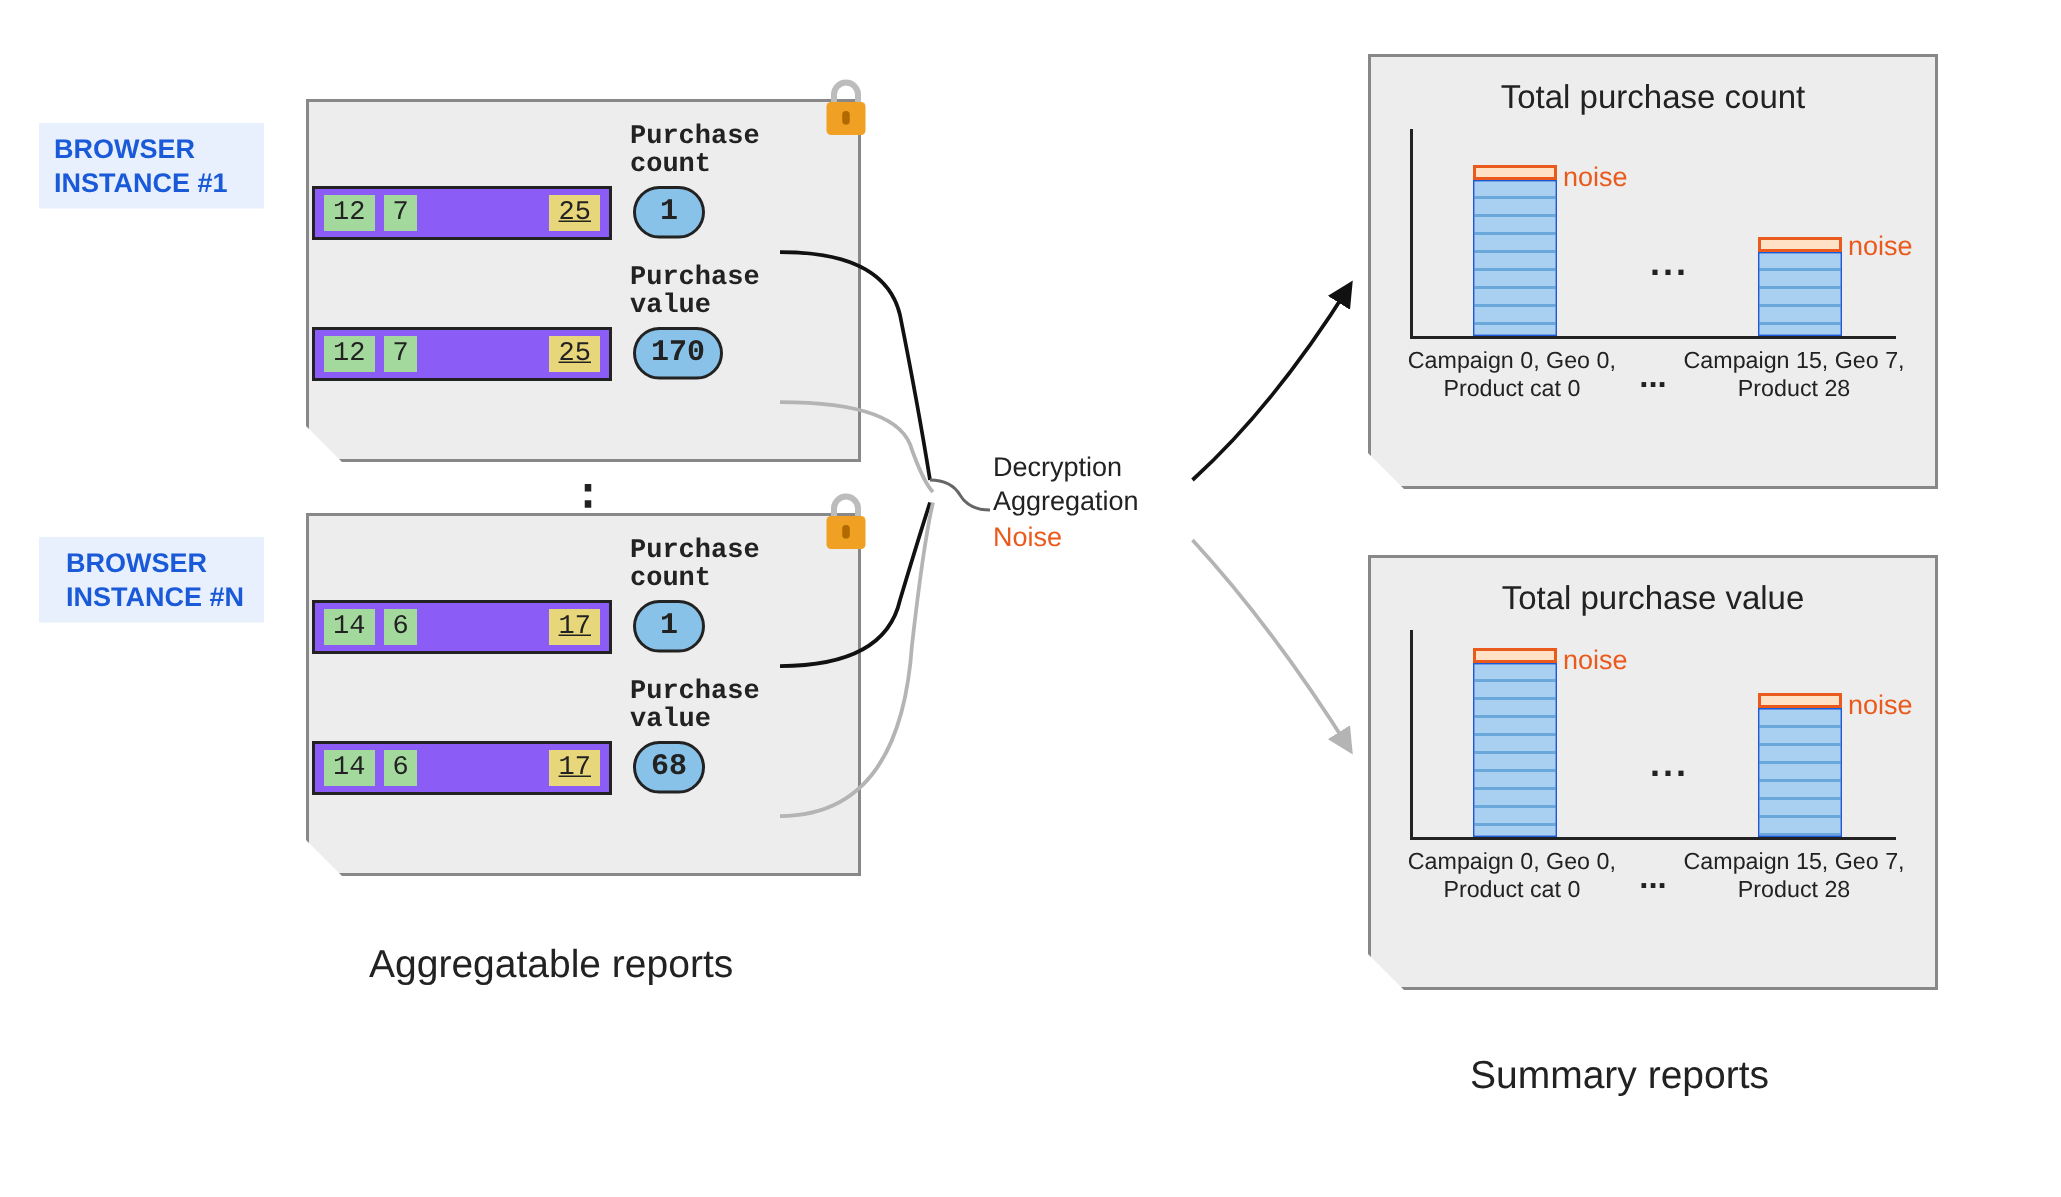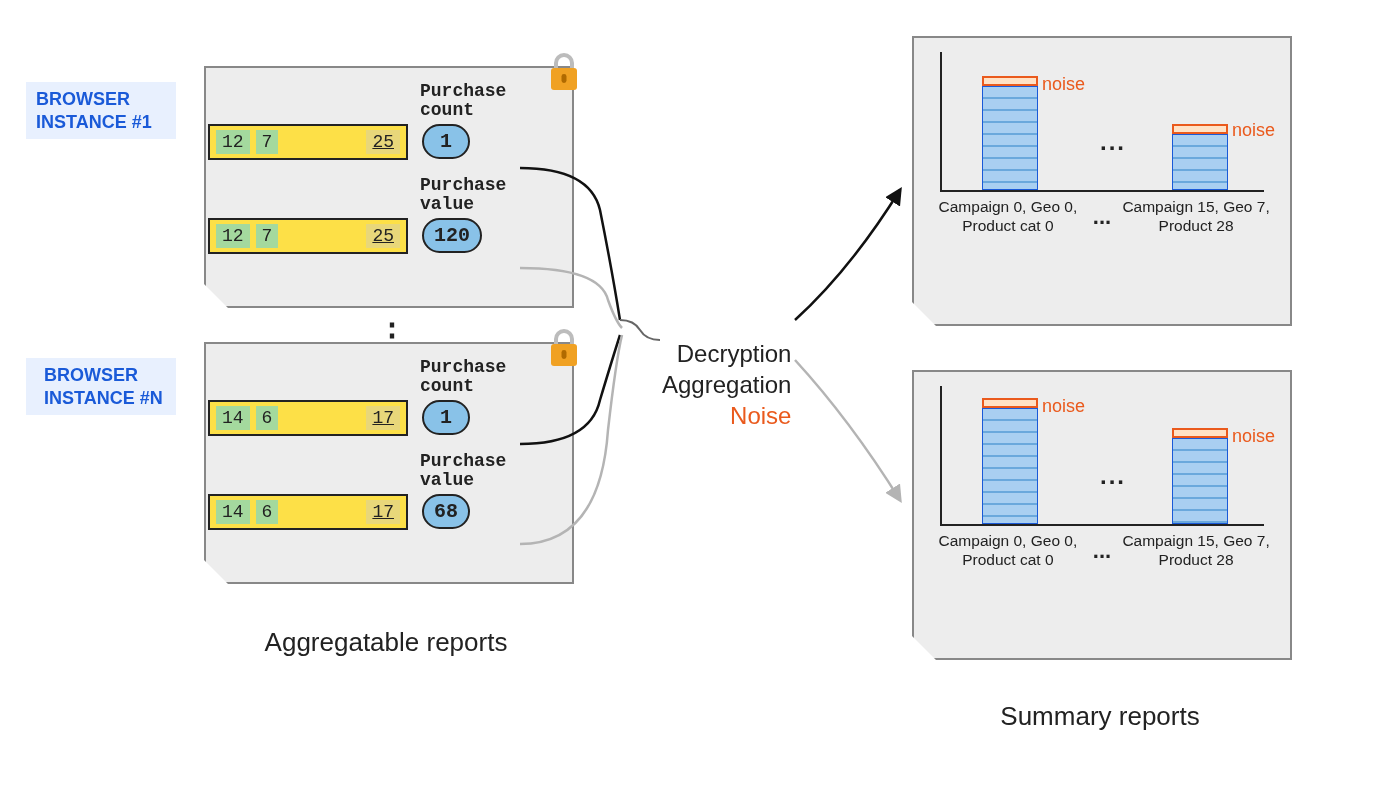--- a/index.html
+++ b/index.html
@@ -37,21 +37,21 @@
   .card-inner { padding: 14px 16px 14px 2px; }
 
   .pill-row {
     display: flex;
     align-items: center;
     margin-bottom: 16px;
     gap: 14px;
   }
   .key-box {
     border: 2px solid #222;
-    background: #fde047;
+    background: #8b5cf6;
     display: flex;
     align-items: center;
     padding: 4px 6px;
     gap: 6px;
     width: 200px;
     font-family: "Courier New", monospace;
     font-size: 18px;
   }
   .key-green { background:#a4d99e; padding:2px 6px; }
   .key-yellow { background:#e8d77a; padding:2px 6px; text-decoration: underline; }
@@ -78,21 +78,21 @@
 
   .metric-stack { display:flex; flex-direction:column; gap:2px; align-items:flex-start; margin-bottom:4px;}
 
   .lock {
     position:absolute;
     top:-14px; right:-6px;
     width:32px; height:40px;
   }
 
   
-  .center-text { line-height:1.3; font-size:24px; text-align:right;margin-top:38px;}
+  .center-text { line-height:1.3; font-size:18px; text-align:left;}
   .noise { color:#ea5a1d; }
 
   
   .sum-card {
     background:#ededed;
     border:2px solid #888;
     width: 380px;
     height: 290px;
     clip-path: polygon(0 0,100% 0,100% 100%,24px 100%,0 calc(100% - 24px));
     padding: 14px 20px 10px 20px;
@@ -112,21 +112,21 @@
     background: repeating-linear-gradient(
       to bottom, #a9cff1 0, #a9cff1 10px, #6aa8dc 10px, #6aa8dc 12px
     );
   }
   .noise-lbl { position:absolute; color:#ea5a1d; font-size:18px; }
   .dots { position:absolute; font-weight:700; font-size:24px; letter-spacing:2px;}
   .cat-row { display:flex; align-items:center; font-size:15.5px; margin-top:6px; text-align:center; }
   .cat { width:44%; line-height:1.2;}
   .cat-sep { width:12%; font-weight:700; font-size:22px;}
 
-  .section-label { font-size:26px; text-align:center; line-height:1.25; }
+  .section-label { font-size:26px; text-align:left; line-height:1.25; }
 
   .vdots { font-size:32px; font-weight:700; }
 
   svg.conn { position:absolute; left:0; top:0; pointer-events:none; }
 </style>
 </head>
 <body>
 
 <div class="abs browser-label" style="left:26px; top:82px; width:150px;">BROWSER INSTANCE #1</div>
 
@@ -160,21 +160,21 @@
         </div>
       </div>
 
       <div class="pill-row">
         <div class="key-box">
           <span class="key-green">12</span>
           <span class="key-green">7</span>
           <span class="spacer"></span>
           <span class="key-yellow">25</span>
         </div>
-        <div class="metric-bubble">120</div>
+        <div class="metric-bubble">170</div>
       </div>
 
     </div>
   </div>
   <svg class="lock" viewBox="0 0 32 40">
     <rect x="3" y="16" width="26" height="22" rx="3" fill="#f0a123"></rect>
     <path d="M8 16 v-5 a8 8 0 0 1 16 0 v5" fill="none" stroke="#bcbcbc" stroke-width="4"></path>
     <rect x="13.5" y="22" width="5" height="9" rx="2.4" fill="#b06a00"></rect>
   </svg>
 </div>
@@ -252,20 +252,21 @@
   <path d="M520 268 Q600 268 608 300 Q616 322 622 328" stroke="#b4b4b4" stroke-width="2.5" fill="none"></path>
   <path d="M520 544 Q600 544 608 430 Q616 360 622 335" stroke="#b4b4b4" stroke-width="2.5" fill="none"></path>
 
   <path d="M620 320 Q634 320 640 330 Q646 340 660 340" stroke="#666" stroke-width="2" fill="none"></path>
 
   <path d="M795 320 Q850 270 900 190" stroke="#111" stroke-width="2.5" fill="none" marker-end="url(#arr-black)"></path>
   <path d="M795 360 Q850 420 900 500" stroke="#b4b4b4" stroke-width="2.5" fill="none" marker-end="url(#arr-grey)"></path>
 </svg>
 
 <div class="abs sum-card" style="left:912px; top:36px;">
+  <div class="sum-title">Total purchase count</div>
   <div class="chart">
     <div class="bar-wrap" style="left:40px;">
       <div class="bar-noise"></div>
       <div class="bar-body" style="height:104px;"></div>
     </div>
     <span class="noise-lbl" style="left:100px; top:22px;">noise</span>
     <div class="dots" style="left:158px; bottom:34px;">...</div>
     <div class="bar-wrap" style="left:230px;">
       <div class="bar-noise"></div>
       <div class="bar-body" style="height:56px;"></div>
@@ -273,20 +274,21 @@
     <span class="noise-lbl" style="left:290px; top:68px;">noise</span>
   </div>
   <div class="cat-row">
     <div class="cat">Campaign 0, Geo 0, Product cat 0</div>
     <div class="cat-sep">...</div>
     <div class="cat">Campaign 15, Geo 7, Product 28</div>
   </div>
 </div>
 
 <div class="abs sum-card" style="left:912px; top:370px;">
+  <div class="sum-title">Total purchase value</div>
   <div class="chart">
     <div class="bar-wrap" style="left:40px;">
       <div class="bar-noise"></div>
       <div class="bar-body" style="height:116px;"></div>
     </div>
     <span class="noise-lbl" style="left:100px; top:10px;">noise</span>
     <div class="dots" style="left:158px; bottom:34px;">...</div>
     <div class="bar-wrap" style="left:230px;">
       <div class="bar-noise"></div>
       <div class="bar-body" style="height:86px;"></div>

